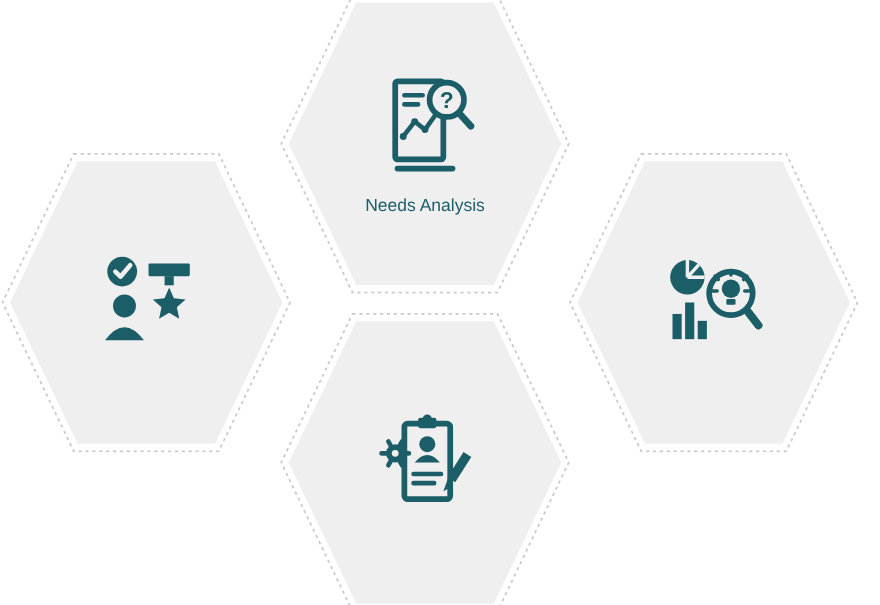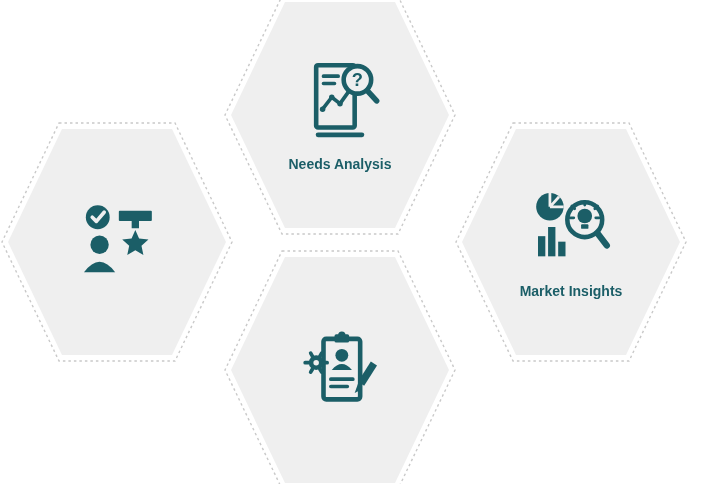--- a/index.html
+++ b/index.html
@@ -39,21 +39,21 @@
     width: 88px;
     height: 88px;
     color: #1b5e67;
     flex: 0 0 auto;
   }
   .hex-label {
     margin-top: 10px;
     max-width: 150px;
     text-align: center;
     font-size: 14px;
-    font-weight: bold;
+    font-weight: normal;
     line-height: 1.5;
     color: #1b5e67;
   }
 </style>
 </head>
 <body>
 
 <div class="stage">
 
   <div class="hex" style="left:224px; top:-5px;">
@@ -116,21 +116,20 @@
           <rect x="12" y="58" width="8" height="22"></rect>
           <rect x="23" y="48" width="8" height="32"></rect>
           <rect x="34" y="64" width="8" height="16"></rect>
         </g>
         <circle cx="63" cy="40" r="19" fill="none" stroke="currentColor" stroke-width="5"></circle>
         <line x1="77" y1="55" x2="87" y2="68" stroke="currentColor" stroke-width="7" stroke-linecap="round"></line>
         <circle cx="63" cy="36" r="8" fill="currentColor"></circle>
         <rect x="59" y="45" width="8" height="5" rx="1" fill="currentColor"></rect>
         <path d="M63 24 V20 M52 28 L49 25 M74 28 L77 25 M51 38 H47 M75 38 H79" stroke="currentColor" stroke-width="3" stroke-linecap="round" fill="none"></path>
       </svg>
-      <div class="hex-label">Market Insights</div>
     </div>
   </div>
 
   <div class="hex" style="left:224px; top:250px;">
     <svg class="hexbg" viewBox="0 0 232 240" aria-hidden="true">
       <polygon points="58,1 174,1 231,120 174,239 58,239 1,120" fill="none" stroke="#c9c9c9" stroke-width="1.4" stroke-dasharray="2.5 3"></polygon>
       <polygon points="61,7 171,7 225,120 171,233 61,233 7,120" fill="#efefef"></polygon>
     </svg>
     <div class="hex-content">
       <svg class="icon" viewBox="0 0 96 96" aria-hidden="true">

